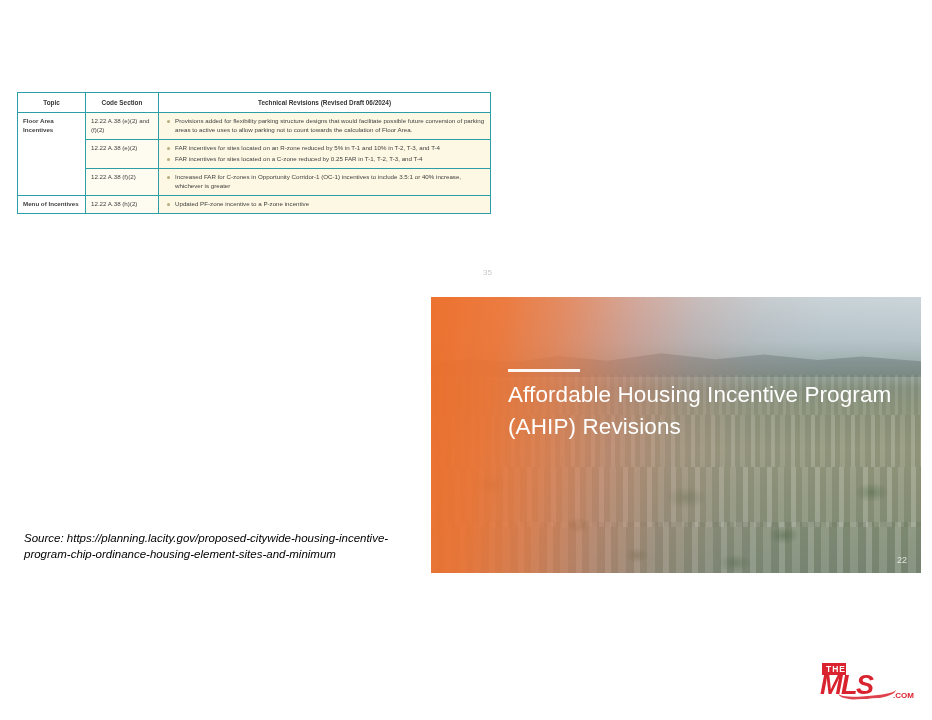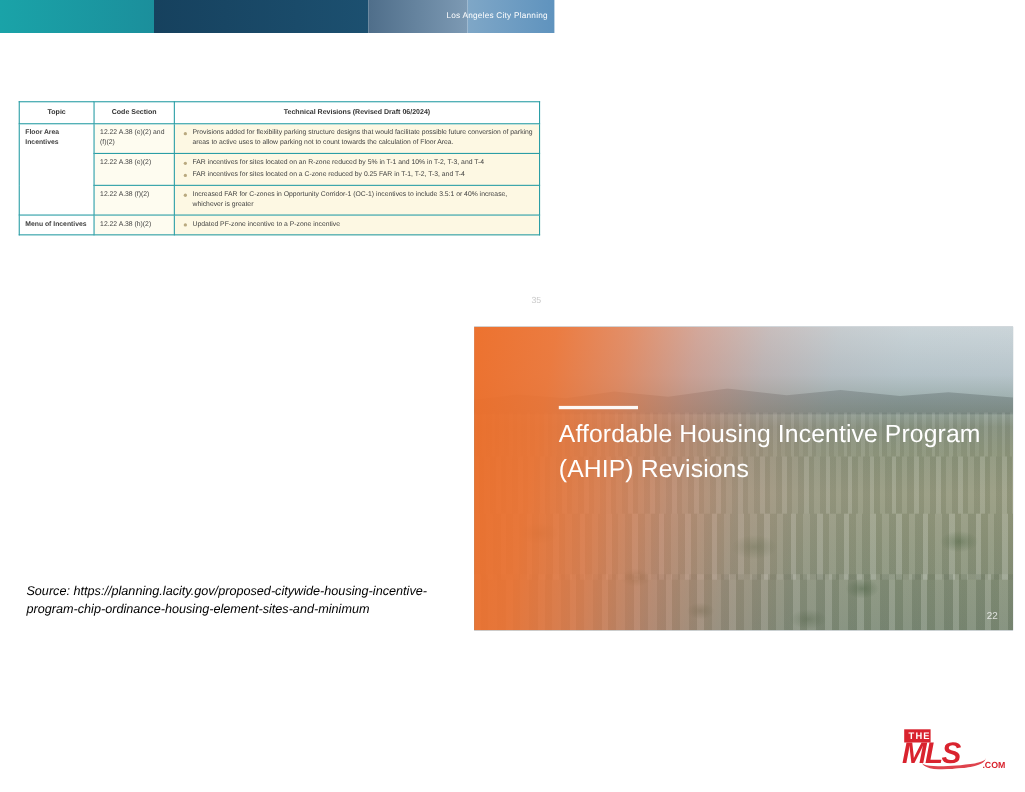--- a/index.html
+++ b/index.html
@@ -316,28 +316,20 @@
     border-radius: 0 0 40% 40%;
     transform: rotate(-4deg);
     opacity: .85;
   }
 </style>
 </head>
 <body>
 
 <div id="slide35">
 
-  <div id="slide35-banner">
-    <div class="banner-seg" id="banner-teal"></div>
-    <div class="banner-seg" id="banner-navy"></div>
-    <div class="banner-seg" id="banner-slate"></div>
-    <div class="banner-seg" id="banner-blue">
-      <span id="banner-label">Los Angeles City Planning</span>
-    </div>
-  </div>
 
 
   <table id="miip-table">
     <colgroup>
       <col class="c1">
         <col class="c2">
         <col class="c3">
     </colgroup>
     <thead>
       <tr>

